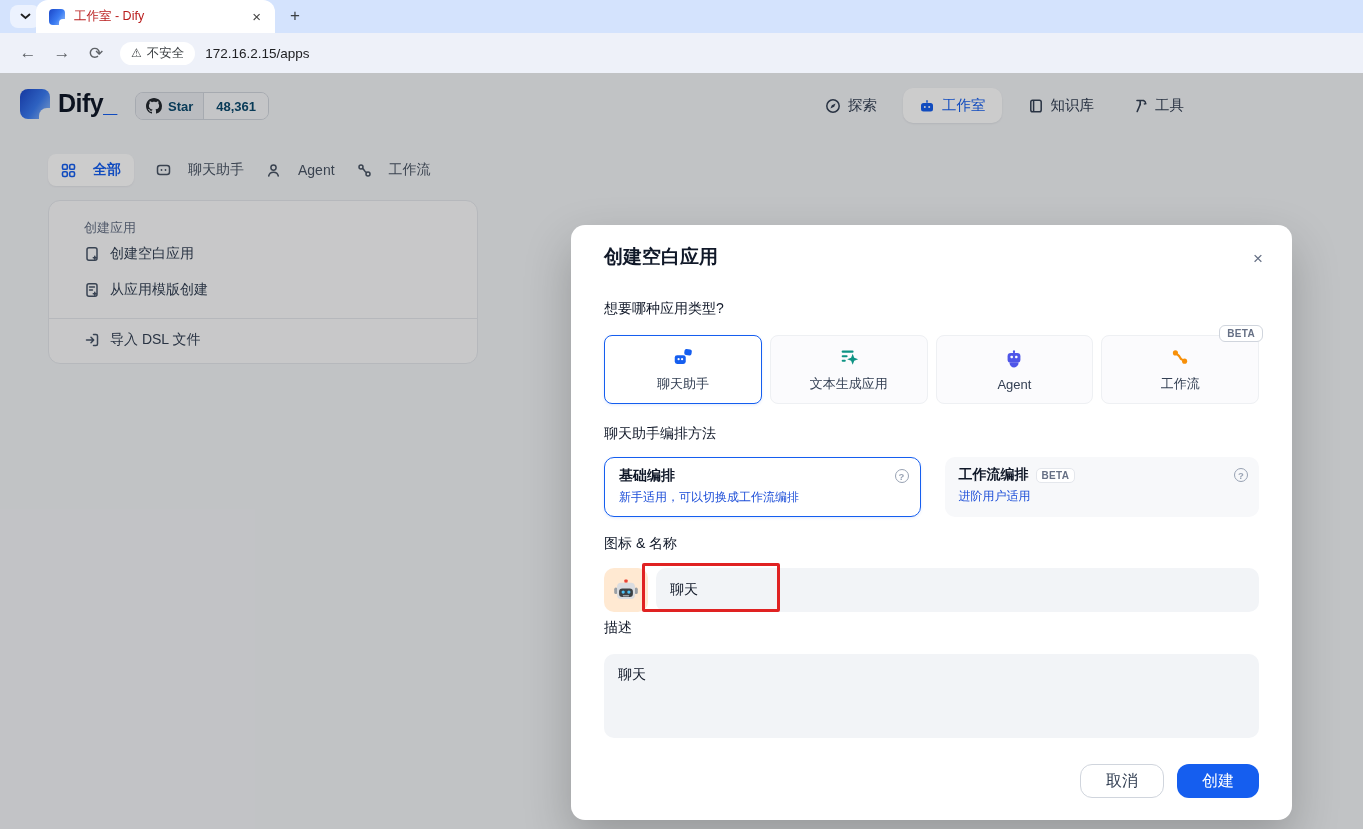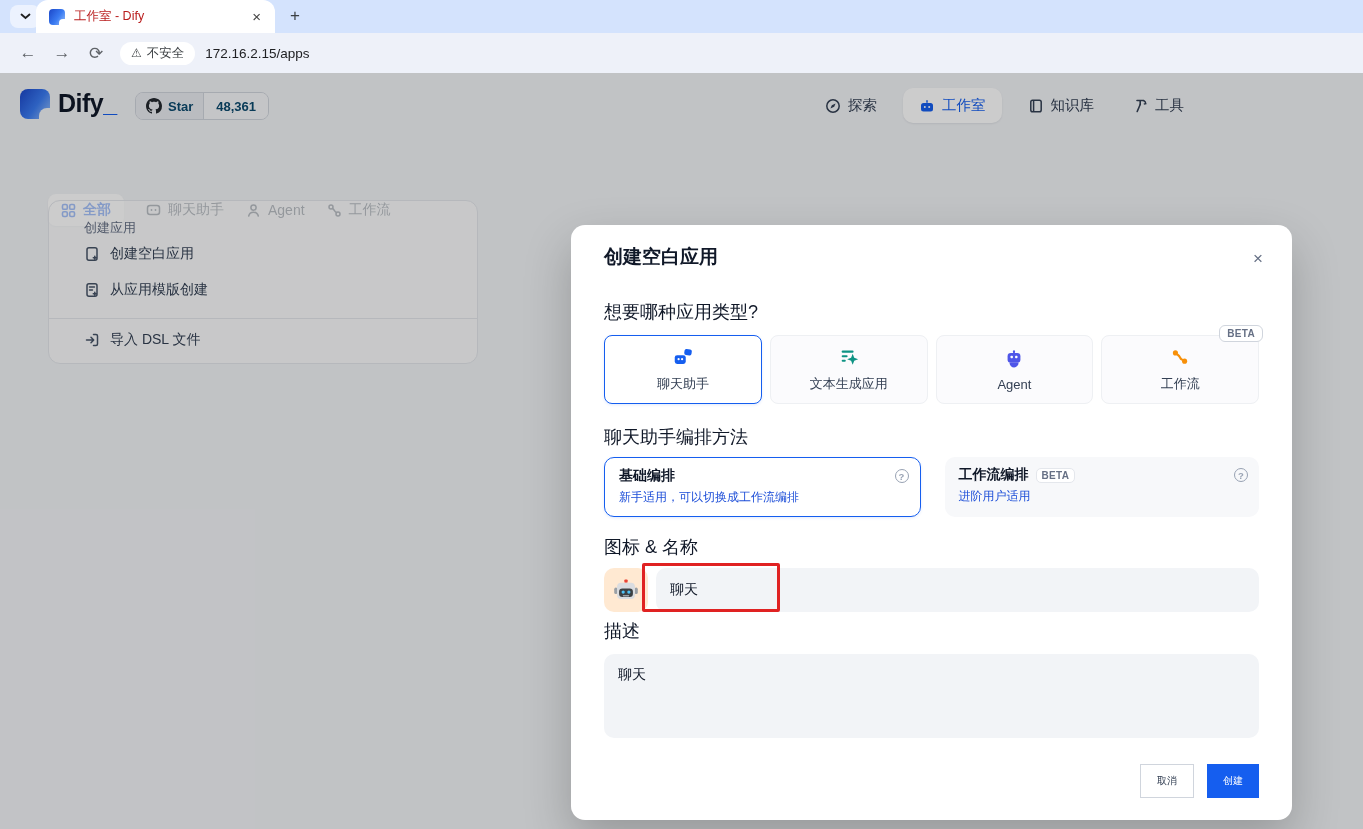--- a/index.html
+++ b/index.html
@@ -59,22 +59,22 @@
     background:#f6f7f9; border-left:1px solid #d0d5dd; }
   .main-nav { position:absolute; left:813px; top:2px; display:flex;
     align-items:center; gap:14px; }
   .nav-item { display:flex; align-items:center; gap:7px; font-size:14.5px;
     font-weight:500; color:#344054; padding:8px 12px; border-radius:10px; }
   .nav-item.active { background:#fff; color:#155eef;
     box-shadow:0 1px 2px rgba(16,24,40,.08); padding:8px 16px; }
 
   .filter-tabs { position:absolute; top:81px; left:48px; display:flex;
     align-items:center; gap:22px; }
-  .filter-item { display:flex; align-items:center; gap:7px; font-size:14px;
-    font-weight:500; color:#495464;margin-top:40px; }
+  .filter-item { display:flex; align-items:center; gap:17px; font-size:14px;
+    font-weight:500; color:#495464; }
   .filter-item.active { background:#fff; color:#155eef; font-weight:600;
     border-radius:8px; padding:7px 13px; box-shadow:0 1px 2px rgba(16,24,40,.06); }
 
   .create-card { position:absolute; left:48px; top:127px; width:430px;
     height:164px; background:rgba(255,255,255,.62); border:1px solid #e4e7ec;
     border-radius:12px; }
   .cc-title { position:absolute; left:35px; top:18px; font-size:13px;
     color:#667085; }
   .cc-item { position:absolute; left:35px; display:flex; align-items:center;
     gap:10px; font-size:14px; color:#344054; font-weight:500; }
@@ -83,21 +83,21 @@
 
   
   .modal { position:absolute; left:571px; top:152px; width:721px; height:595px;
     background:#fff; border-radius:14px; z-index:10;
     box-shadow:0 20px 48px rgba(0,0,0,.22); }
   .modal-title { position:absolute; left:33px; top:19px; font-size:19px;
     font-weight:700; color:#101828; }
   .modal-close { position:absolute; right:22px; top:22px; font-size:17px;
     color:#667085; width:24px; height:24px; display:flex; align-items:center;
     justify-content:center; border-radius:6px; }
-  .sec-label { position:absolute; left:33px; font-size:18px; font-weight:500;
+  .sec-label { position:absolute; left:33px; font-size:14px; font-weight:500;
     color:#101828; }
   .types-row { position:absolute; left:33px; top:110px; width:655px;
     display:flex; gap:8px; }
   .type-card { position:relative; flex:1; height:69px; border-radius:8px;
     background:#fbfbfd; border:1px solid #eef0f3; display:flex;
     flex-direction:column; align-items:center; justify-content:center; gap:7px; }
   .type-card.selected { background:#fff; border:1.5px solid #155eef;
     box-shadow:0 1px 3px rgba(21,94,239,.12); }
   .type-label { font-size:13px; color:#344054; }
   .beta-badge-float { position:absolute; top:-11px; right:-5px; background:#fff;
@@ -129,22 +129,22 @@
     font-family:"Liberation Sans", sans-serif; }
   .annotation-box { position:absolute; left:71px; top:338px; width:138px;
     height:49px; border:3px solid #e02222; border-radius:2px; z-index:20;
     pointer-events:none; }
   .desc-textarea { position:absolute; left:33px; top:429px; width:655px;
     height:84px; border:none; outline:none; resize:none; background:#f2f4f7;
     border-radius:10px; padding:12px 14px; font-size:14px; color:#101828;
     font-family:"Liberation Sans", sans-serif; }
   .modal-footer { position:absolute; right:33px; top:539px; display:flex;
     gap:13px; }
-  .btn { height:34px; border-radius:0; font-size:10px; font-weight:500;
-    display:flex; align-items:center; justify-content:center; padding:0 16px;
+  .btn { height:34px; border-radius:12px; font-size:16px; font-weight:500;
+    display:flex; align-items:center; justify-content:center; padding:0 25px;
     font-family:"Liberation Sans", sans-serif; border:none; }
   .btn-cancel { background:#fff; border:1px solid #d0d5dd; color:#344054; }
   .btn-create { background:#155eef; color:#fff; }
 
   svg { display:block; }
 </style>
 </head>
 <body>
 
 <div class="tabstrip">

